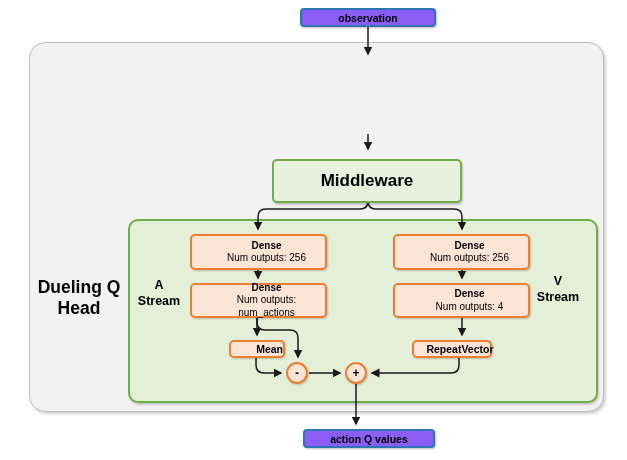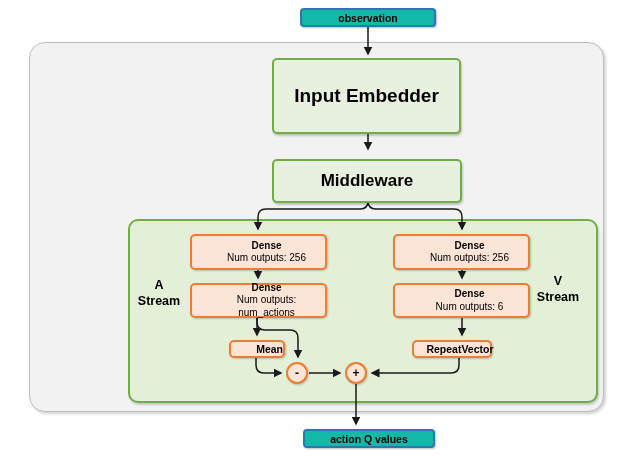--- a/index.html
+++ b/index.html
@@ -17,21 +17,21 @@
     background:#e3efd7;border:2px solid #70ad47;border-radius:10px;
     box-shadow:1px 2px 2px rgba(0,0,0,0.18);z-index:0;
   }
 
   
   svg.wires{position:absolute;left:0;top:0;z-index:1;pointer-events:none;}
 
   
   .box{position:absolute;z-index:2;display:flex;align-items:center;justify-content:center;
        text-align:center;box-sizing:border-box;color:#000;}
-  .blue-box{background:#14b8a6;border:2px solid #2e75b6;border-radius:4px;
+  .blue-box{background:#8b5cf6;border:2px solid #2e75b6;border-radius:4px;
             font-weight:bold;font-size:10.5px;box-shadow:1px 1px 2px rgba(0,0,0,0.25);}
   .green-box{background:#e7f1dd;border:2px solid #70ad47;border-radius:5px;
              font-weight:bold;box-shadow:1px 2px 2px rgba(0,0,0,0.2);}
   .orange-box{background:#fce4d6;border:2px solid #ed7d31;border-radius:5px;
               box-shadow:1px 1px 2px rgba(0,0,0,0.2);padding-left:16px;}
   .dense{flex-direction:column;line-height:12.5px;font-size:10px;}
   .dense .t{font-weight:bold;}
   .op-circle{position:absolute;z-index:2;width:22px;height:22px;border-radius:50%;
              background:#fce4d6;border:2px solid #ed7d31;box-sizing:border-box;
              display:flex;align-items:center;justify-content:center;
@@ -87,28 +87,27 @@
       <path d="M462,318 V335" marker-end="url(#arrow)"></path>
       <path d="M459,358 V365 Q459,373 451,373 H372" marker-end="url(#arrow)"></path>
       <path d="M356,384 V424" marker-end="url(#arrow)"></path>
     </g>
   </svg>
 
   <div class="box blue-box pos-observation">
     <span>observation</span>
   </div>
 
-  <div class="box green-box pos-embedder">
-    <span>Input Embedder</span>
-  </div>
 
   <div class="box green-box pos-middleware">
     <span>Middleware</span>
   </div>
 
+  <div class="lbl lbl-head pos-duel">Dueling Q
+Head</div>
 
   <div class="lbl lbl-stream pos-astream">A
 Stream</div>
 
   <div class="lbl lbl-stream pos-vstream">V
 Stream</div>
 
   <div class="box orange-box dense pos-a-dense1">
     <span class="t">Dense</span>
     <span>Num outputs: 256</span>
@@ -119,21 +118,21 @@
     <span>Num outputs: num_actions</span>
   </div>
 
   <div class="box orange-box dense pos-v-dense1">
     <span class="t">Dense</span>
     <span>Num outputs: 256</span>
   </div>
 
   <div class="box orange-box dense pos-v-dense2">
     <span class="t">Dense</span>
-    <span>Num outputs: 6</span>
+    <span>Num outputs: 4</span>
   </div>
 
   <div class="box orange-box pos-mean">
     <span>Mean</span>
   </div>
 
   <div class="box orange-box pos-repeat">
     <span>RepeatVector</span>
   </div>
 

